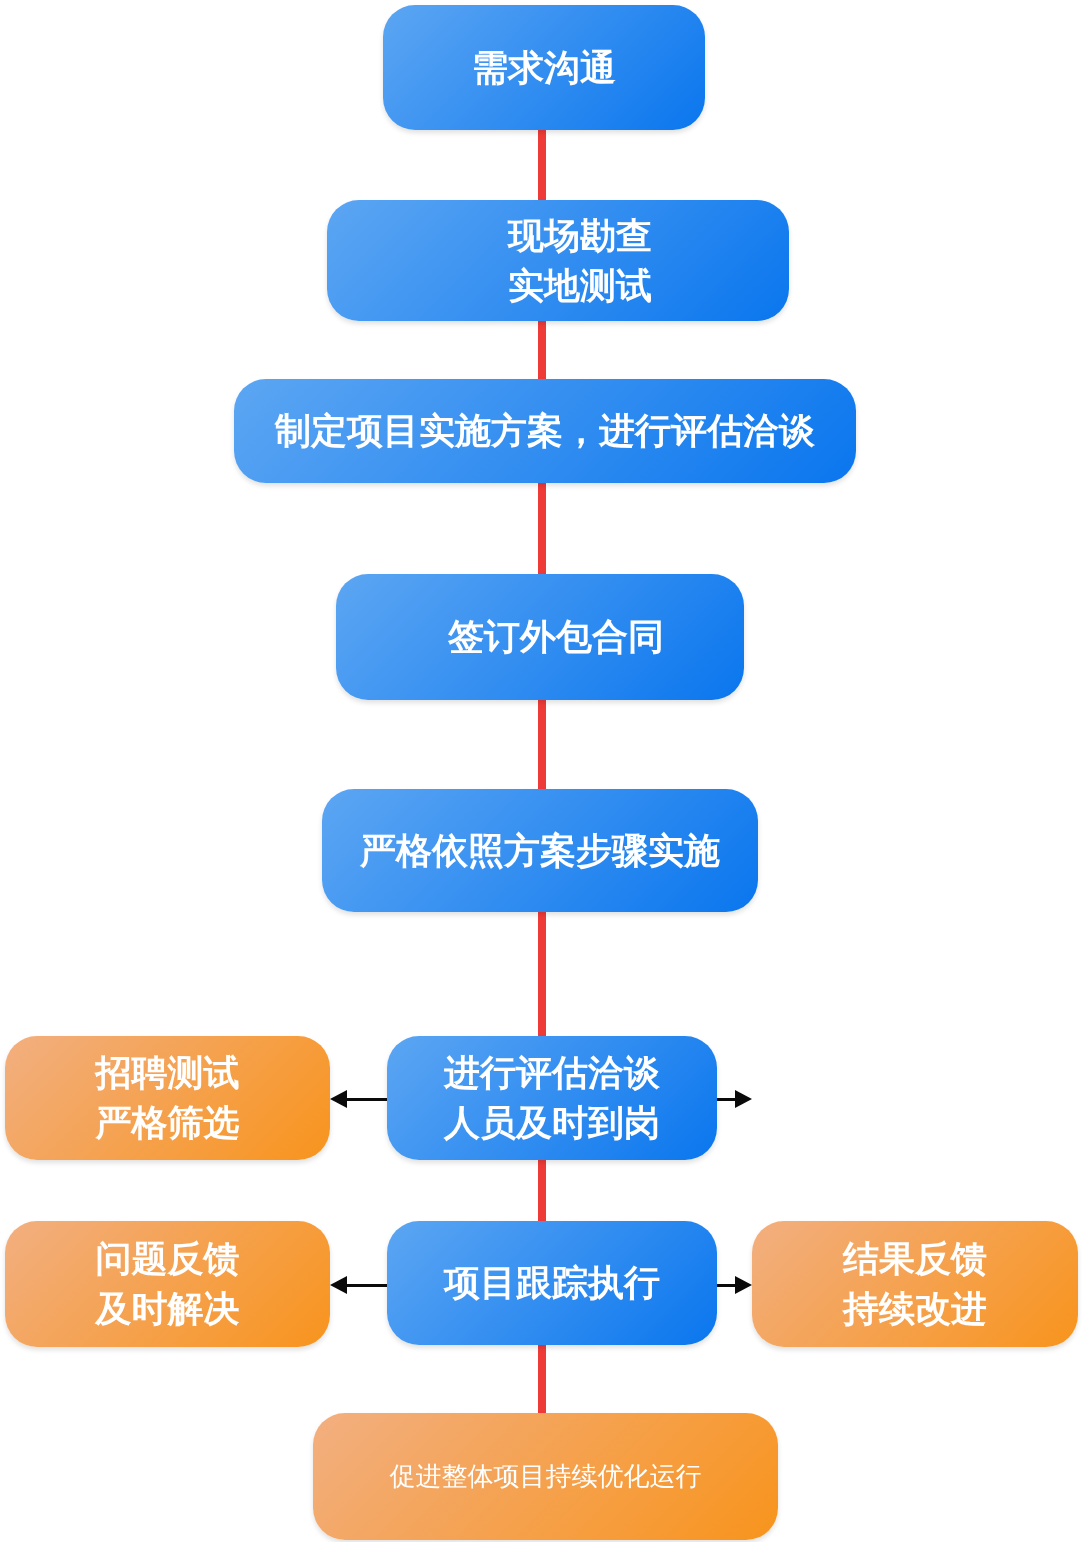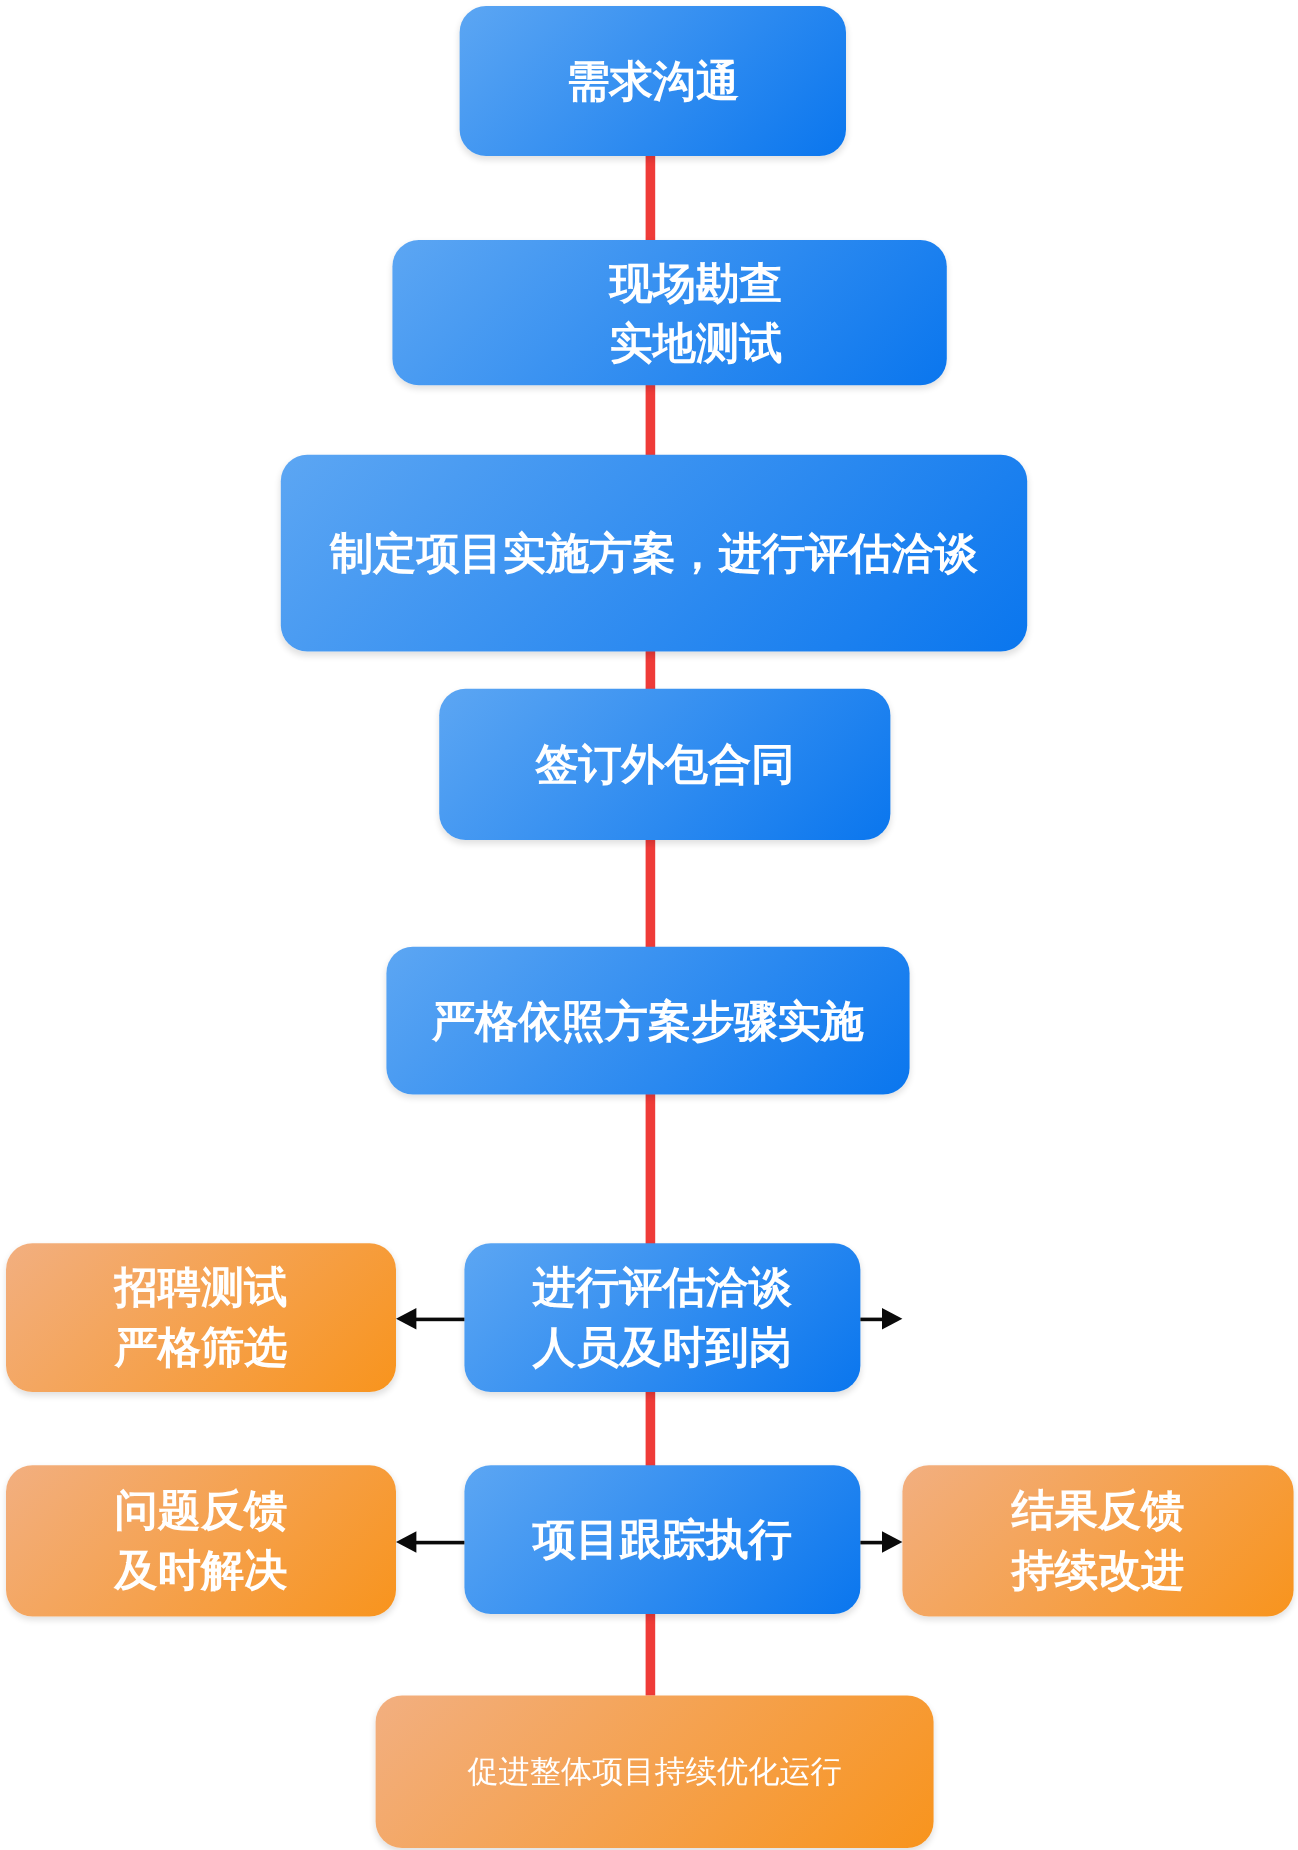--- a/index.html
+++ b/index.html
@@ -29,38 +29,38 @@
     z-index: 2;
     display: flex;
     align-items: center;
     justify-content: center;
     text-align: center;
     color: #ffffff;
     font-weight: 700;
     font-size: 36px;
     line-height: 1.38;
     white-space: pre-line;
-    border-radius: 22px;
+    border-radius: 32px;
     box-shadow: 0 3px 5px rgba(0,0,0,0.12);
   }
   .blue {
     background: linear-gradient(135deg, #5CA6F3 0%, #0A76EE 100%);
   }
   .orange {
     background: linear-gradient(135deg, #F2AF80 0%, #F8941D 100%);
   }
   .note {
     font-weight: 400;
     font-size: 26px;
   }
   
   .n-demand    { left: 383px; top: 5px;    width: 322px; height: 125px; }
   .n-survey    { left: 327px; top: 200px;  width: 418px; height: 121px; padding-left: 44px; }
-  .n-plan      { left: 234px; top: 379px;  width: 622px; height: 164px; }
-  .n-contract  { left: 366px; top: 574px;  width: 376px; height: 126px; }
+  .n-plan      { left: 234px; top: 379px;  width: 622px; height: 104px; }
+  .n-contract  { left: 336px; top: 574px;  width: 376px; height: 126px; padding-left: 32px; }
   .n-implement { left: 322px; top: 789px;  width: 436px; height: 123px; }
   .n-recruit   { left: 5px;   top: 1036px; width: 325px; height: 124px; }
   .n-staffing  { left: 387px; top: 1036px; width: 330px; height: 124px; }
   .n-arrange   { left: 752px; top: 1036px; width: 326px; height: 124px; }
   .n-issues    { left: 5px;   top: 1221px; width: 325px; height: 126px; justify-content: center; }
   .n-tracking  { left: 387px; top: 1221px; width: 330px; height: 124px; }
   .n-results   { left: 752px; top: 1221px; width: 326px; height: 126px; }
   .n-optimize  { left: 313px; top: 1413px; width: 465px; height: 127px; }
   
   .arrow-shaft {

